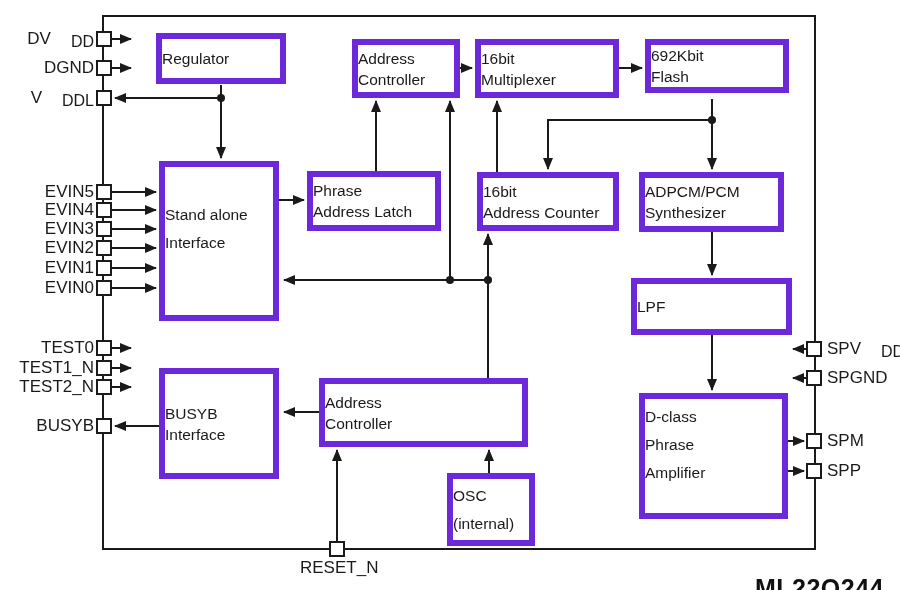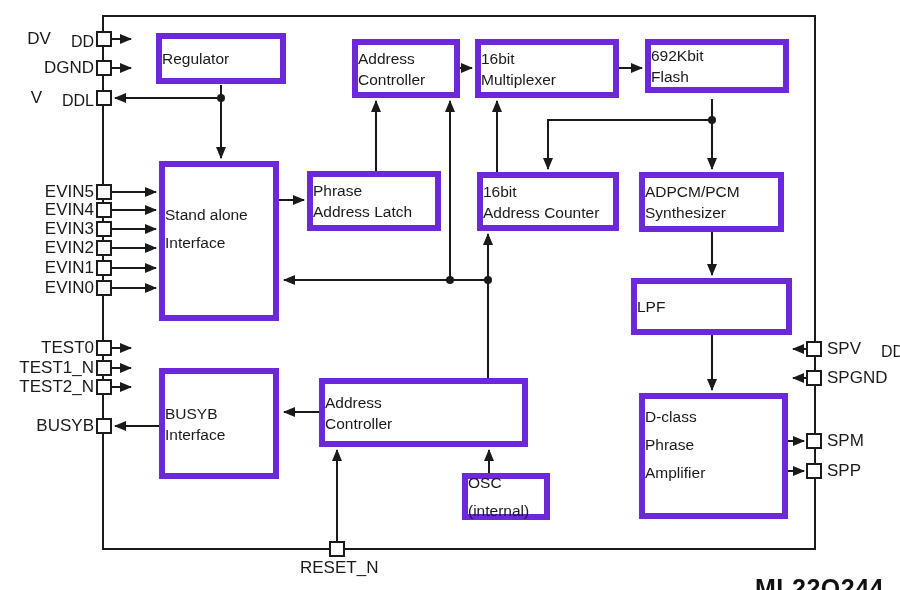--- a/index.html
+++ b/index.html
@@ -224,21 +224,21 @@
   <div class="block" style="left:319px;top:378px;width:209px;height:69px">
     <span>Address</span>
     <span>Controller</span>
   </div>
 
   <div class="block gap8" style="left:159px;top:368px;width:120px;height:111px">
     <span>BUSYB</span>
     <span>Interface</span>
   </div>
 
-  <div class="block gap7" style="left:462px;top:473px;width:88px;height:47px">
+  <div class="block gap7" style="left:447px;top:473px;width:88px;height:73px">
     <span>OSC</span>
     <span>(internal)</span>
   </div>
 
   <div class="block gap7" style="left:639px;top:393px;width:149px;height:126px;padding-bottom:23px">
     <span>D-class</span>
     <span>Phrase</span>
     <span>Amplifier</span>
   </div>
 

